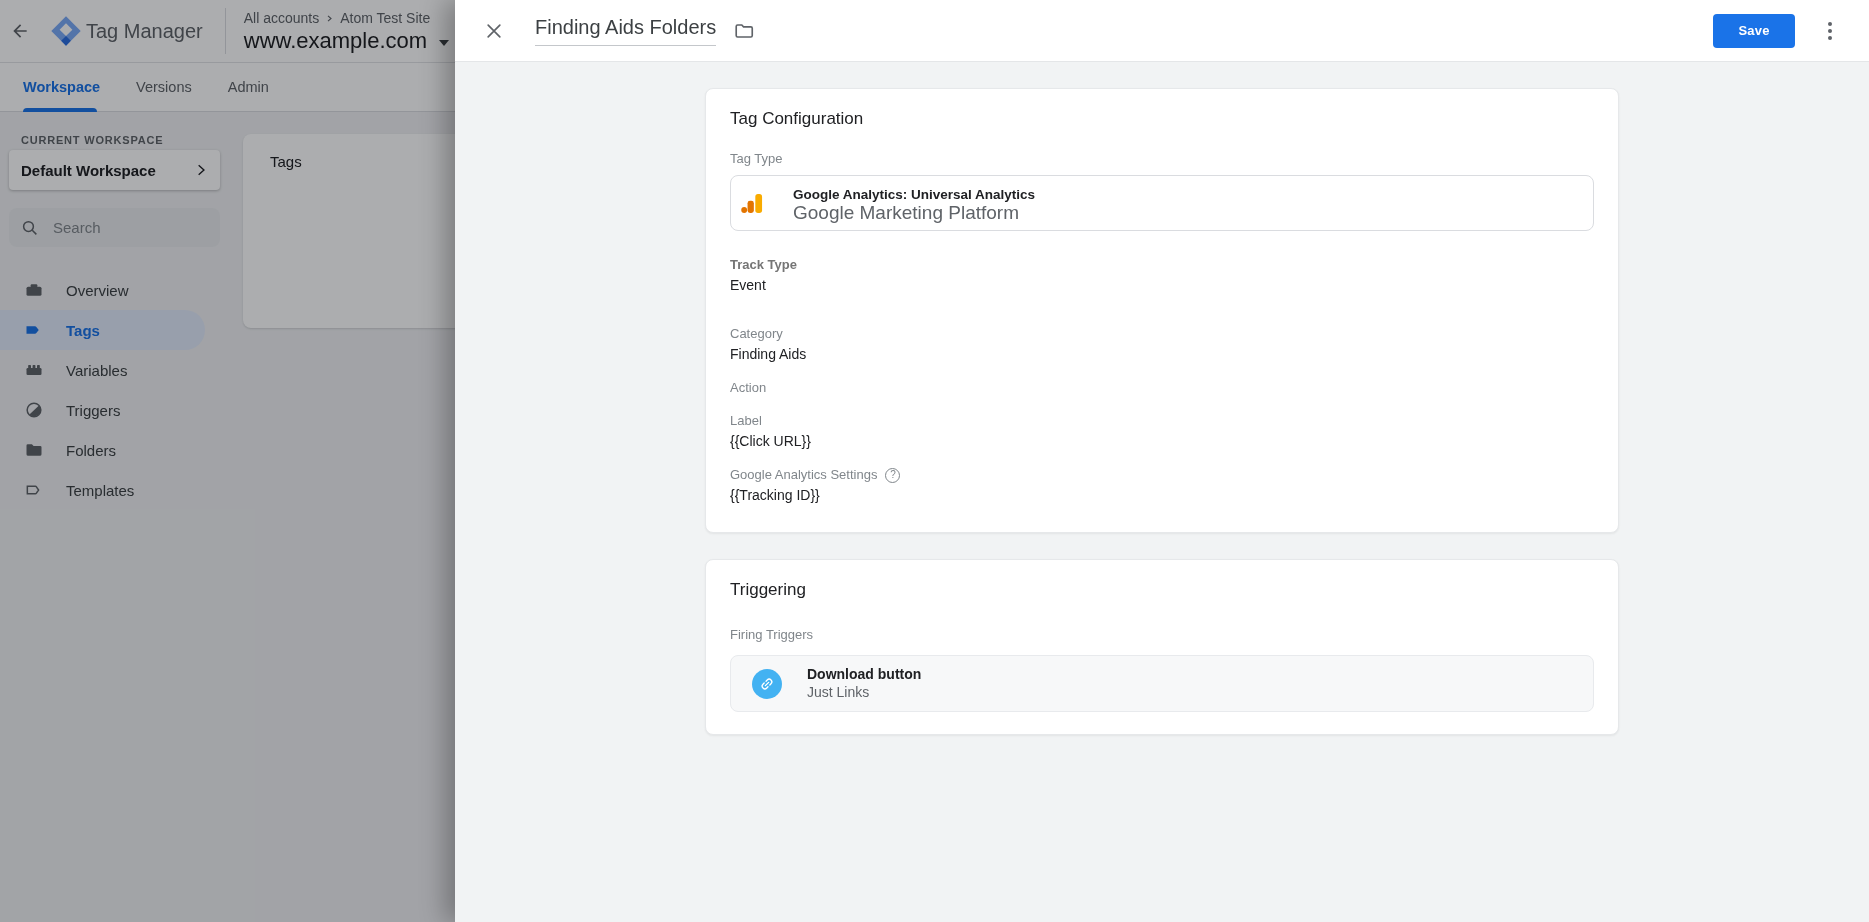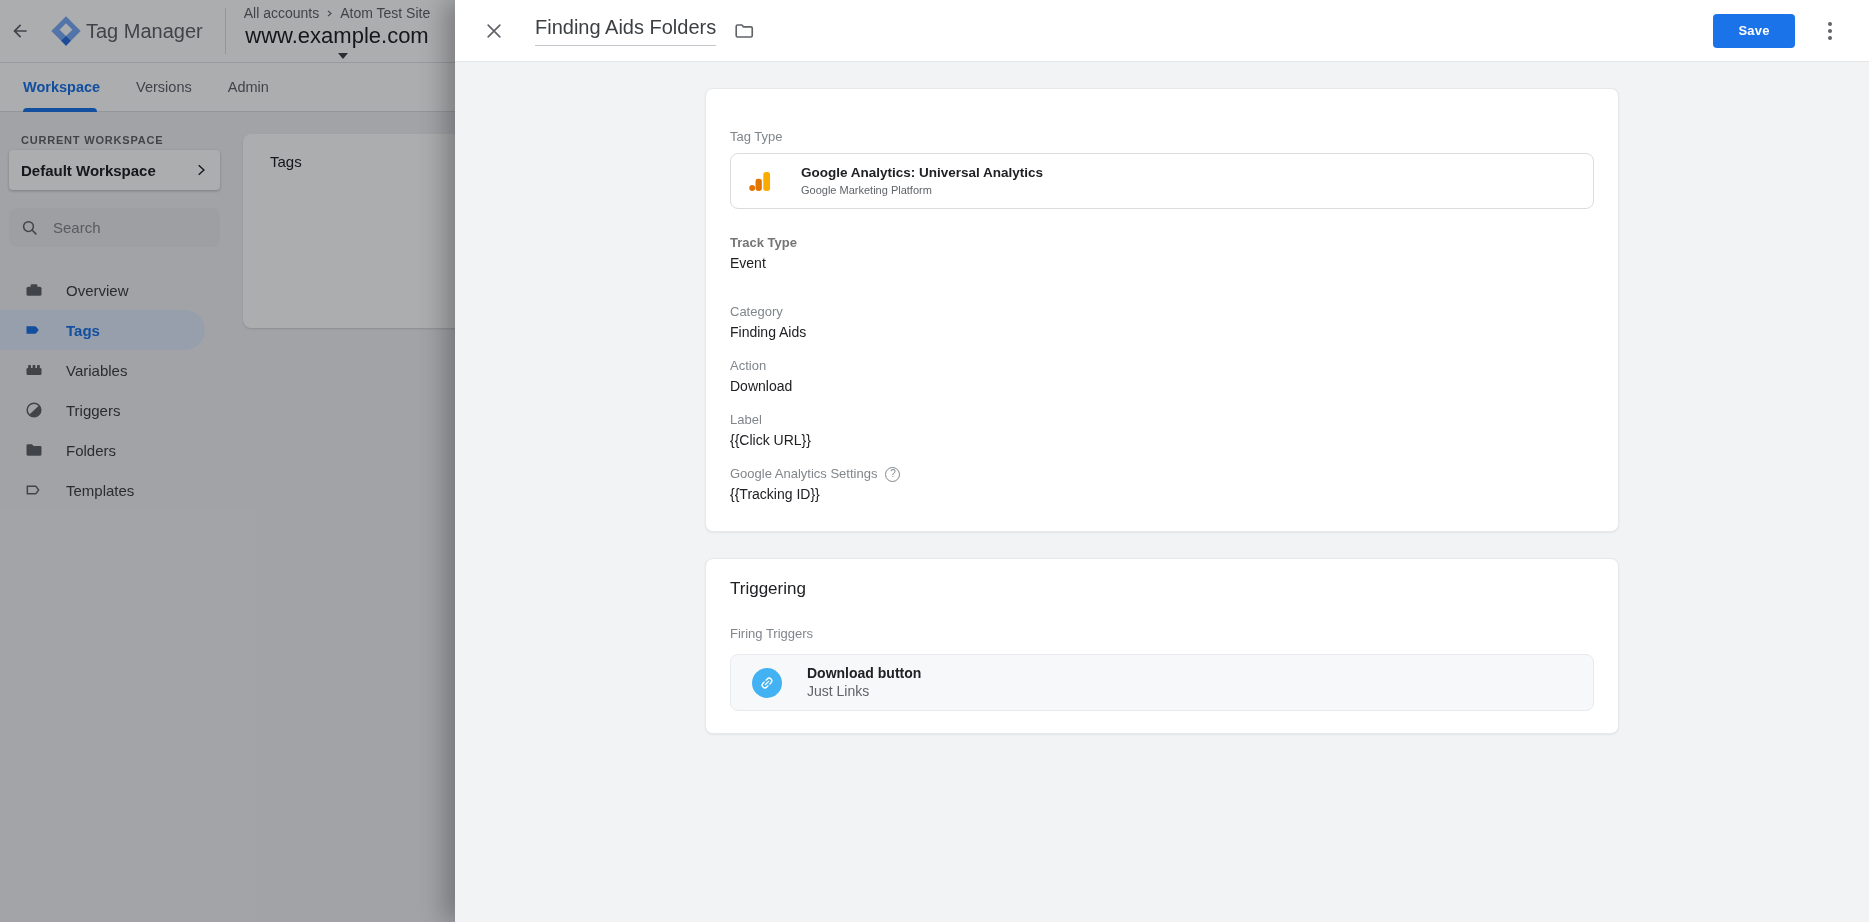--- a/index.html
+++ b/index.html
@@ -14,21 +14,21 @@
     position:absolute; left:0; top:0; width:100%; height:63px; background:#fff;
     border-bottom:1px solid #e1e3e6; display:flex; align-items:center;
   }
   .back-btn{ width:24px; height:24px; margin-left:8px; display:flex; align-items:center; justify-content:center; cursor:pointer; }
   .gtm-logo{ width:32px; height:32px; margin-left:18px; }
   .app-title{ font-size:20px; color:#5f6368; margin-left:4px; white-space:nowrap; }
   .hdr-divider{ width:1px; height:46px; background:#dadce0; margin-left:22px; }
   .crumbs{ margin-left:18px; padding-top:2px; }
   .crumb-row{ display:flex; align-items:center; gap:6px; font-size:14px; color:#5f6368; }
   .crumb-link{ cursor:pointer; }
-  .container-row{ display:flex; align-items:center; margin-top:2px; cursor:pointer;flex-direction:column; }
+  .container-row{ display:flex; align-items:center; margin-top:2px; cursor:pointer; }
   .container-domain{ font-size:22px; color:#202124; }
   .caret-down{ width:0; height:0; border-left:5px solid transparent; border-right:5px solid transparent;
     border-top:6px solid #3c4043; margin-left:12px; margin-top:4px; }
   .bg-tabbar{
     position:absolute; left:0; top:63px; width:100%; height:49px; background:#fff;
     border-bottom:1px solid #dadce0; display:flex; align-items:center; padding-left:23px;
   }
   .tab{ font-size:14.5px; color:#5f6368; margin-right:36px; line-height:48px; cursor:pointer; }
   .tab.active{ color:#1a73e8; font-weight:bold; }
   .tab-underline{ position:absolute; left:23px; bottom:-1px; width:74px; height:4px; background:#1a73e8; border-radius:4px 4px 0 0; }
@@ -79,25 +79,25 @@
   }
   .card.second{ margin-top:26px; padding-bottom:22px; }
   .card-title{ font-size:17px; color:#202124; line-height:22px; }
   .f-label{ font-size:13px; color:#80868b; line-height:16px; margin-top:17px; display:flex; align-items:center; }
   .f-label.first{ margin-top:21px; }
   .f-label.gap-lg{ margin-top:26px; font-weight:bold; color:#757575; }
   .f-label.gap-xl{ margin-top:32px; }
   .f-value{ font-size:14px; color:#202124; line-height:18px; margin-top:3px; }
   .tagtype-box{
     margin-top:8px; height:56px; border:1px solid #dadce0; border-radius:8px;
-    display:flex; align-items:center; padding-left:16px; background:#fff; cursor:pointer;
+    display:flex; align-items:center; padding-left:8px; background:#fff; cursor:pointer;
   }
   .tagtype-text{ margin-left:27px; }
   .tagtype-name{ font-size:13.5px; font-weight:bold; color:#202124; line-height:17px; }
-  .tagtype-vendor{ font-size:11px; color:#5f6368; line-height:17px; margin-top:1px; }
+  .tagtype-vendor{ font-size:19px; color:#5f6368; line-height:17px; margin-top:1px; }
   .help-badge{
     width:15px; height:15px; border:1px solid #80868b; border-radius:50%; color:#80868b;
     font-size:10px; display:inline-flex; align-items:center; justify-content:center; margin-left:8px; cursor:pointer;
   }
   .trigger-row{
     margin-top:12px; height:57px; background:#f7f8f9; border:1px solid #e8eaed; border-radius:8px;
     display:flex; align-items:center; padding-left:21px; cursor:pointer;
   }
   .trigger-icon{ width:30px; height:30px; border-radius:50%; background:#43b2f2; display:flex; align-items:center; justify-content:center; }
   .trigger-text{ margin-left:25px; }
@@ -236,20 +236,21 @@
           <span></span>
           <span></span>
           <span></span>
         </div>
       </div>
     </div>
 
     <div class="panel-body">
 
       <div class="card">
+        <div class="card-title">Tag Configuration</div>
 
         <div class="f-label first">Tag Type</div>
         <div class="tagtype-box">
           <svg width="27" height="27" viewBox="0 0 24 24">
             <rect x="14.5" y="3.5" width="6" height="17" rx="2.4" fill="#f9ab00"></rect>
             <rect x="7.6" y="9.5" width="5.6" height="11" rx="2.2" fill="#e37400"></rect>
             <circle cx="4.6" cy="17.8" r="2.6" fill="#e37400"></circle>
           </svg>
           <div class="tagtype-text">
             <div class="tagtype-name">Google Analytics: Universal Analytics</div>
@@ -257,21 +258,20 @@
           </div>
         </div>
 
         <div class="f-label gap-lg">Track Type</div>
         <div class="f-value">Event</div>
 
         <div class="f-label gap-xl">Category</div>
         <div class="f-value">Finding Aids</div>
 
         <div class="f-label">Action</div>
-        <div class="f-value">Download</div>
 
         <div class="f-label">Label</div>
         <div class="f-value">{{Click URL}}</div>
 
         <div class="f-label">
           <span>Google Analytics Settings</span>
           <span class="help-badge">?</span>
         </div>
         <div class="f-value">{{Tracking ID}}</div>
       </div>

